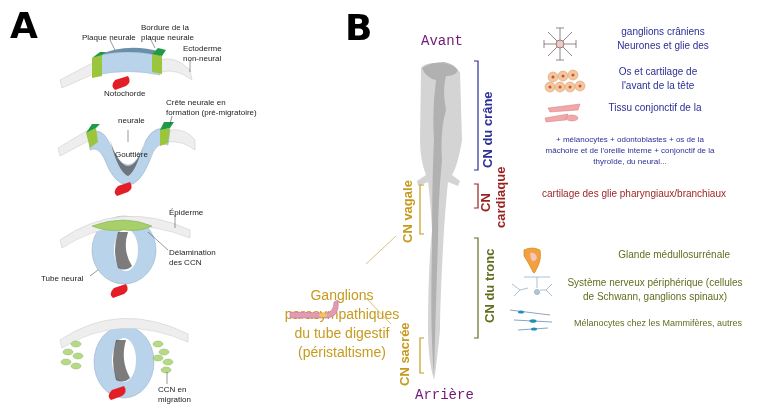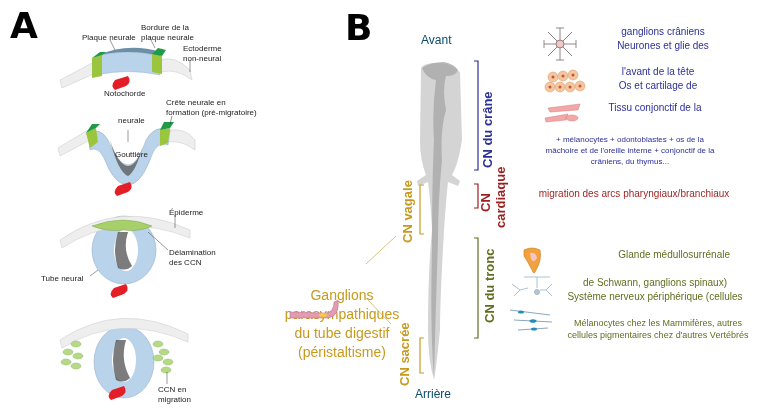--- a/index.html
+++ b/index.html
@@ -1,19 +1,19 @@
 <!DOCTYPE html>
 <html><head>
 <meta charset="utf-8">
 <style>
   html, body { margin:0; padding:0; background:#ffffff; }
   body { width:760px; height:414px; position:relative; overflow:hidden; font-family:"Liberation Sans", sans-serif; }
   .panel-letter { position:absolute; font-family:"DejaVu Sans", sans-serif; font-weight:bold; font-size:36px; color:#000; line-height:1; }
   .lbl { position:absolute; font-size:8px; color:#222; line-height:1.2; white-space:nowrap; }
-  .bigword { position:absolute; font-size:12px; color:#0c4a6e; }
+  .bigword { position:absolute; font-size:14px; color:#701a75;font-family:Liberation Mono, monospace; }
   .vtext { position:absolute; font-weight:bold; font-size:13px; white-space:nowrap; transform-origin:left top; transform:rotate(-90deg); }
   .blue { color:#2b2f98; }
   .red { color:#9a1f1f; }
   .gold { color:#c79a1e; }
   .olive { color:#5f6e1f; }
   .desc { position:absolute; font-size:10px; line-height:1.35; text-align:center; }
   .desc.small { font-size:8px; }
   svg { position:absolute; overflow:visible; }
 </style>
 </head>
@@ -162,34 +162,34 @@
     <path d="M545,118 L568,114 L566,120 L546,122 Z"></path>
     <ellipse cx="572" cy="118" rx="6" ry="3"></ellipse>
   </g>
 </svg>
 
 <div class="desc blue" style="left:593px;top:25px;width:140px;">
   <div>ganglions crâniens</div>
   <div>Neurones et glie des</div>
 </div>
 <div class="desc blue" style="left:593px;top:65px;width:130px;">
+  <div>Os et cartilage de</div>
   <div>l'avant de la tête</div>
-  <div>Os et cartilage de</div>
 </div>
 <div class="desc blue" style="left:585px;top:101px;width:140px;">
   <div>Tissu conjonctif de la</div>
 </div>
 <div class="desc small blue" style="left:520px;top:135px;width:220px;">
   <div>+ mélanocytes +  odontoblastes + os de la</div>
   <div>mâchoire et de l'oreille interne + conjonctif de la</div>
-  <div>crâniens, du thymus...</div>
+  <div>thyroïde, du neural...</div>
 </div>
 
 <div class="desc red" style="left:516px;top:187px;width:236px;">
-  <div>migration des arcs pharyngiaux/branchiaux</div>
+  <div>cartilage des glie pharyngiaux/branchiaux</div>
 </div>
 
 <svg width="760" height="414" style="left:0;top:0;">
   <path d="M524,250 Q532,246 540,250 Q542,260 536,270 Q534,276 532,270 Q528,262 524,256 Z" fill="#f2a23d" stroke="#c77a18" stroke-width="0.6"></path>
   <path d="M530,253 Q536,252 537,258 Q534,264 531,259 Z" fill="#f6c4c4"></path>
 </svg>
 <svg width="760" height="414" style="left:0;top:0;">
   <g stroke="#8aa8bf" stroke-width="0.7" fill="none">
     <path d="M524,277 L550,277 M537,277 L537,288 M512,284 L520,290 L514,296 M520,290 L528,288 M552,284 L546,290 L552,296 M546,290 L540,290"></path>
     <circle cx="537" cy="292" r="2.5" fill="#b5c6d4"></circle>
@@ -201,26 +201,25 @@
   </g>
   <g fill="#1e8fb5">
     <ellipse cx="521" cy="312" rx="3" ry="1.6"></ellipse>
     <ellipse cx="533" cy="321" rx="3.5" ry="1.8"></ellipse>
     <ellipse cx="534" cy="329" rx="3" ry="1.6"></ellipse>
   </g>
 </svg>
 
 <div class="desc olive" style="left:580px;top:248px;width:150px;text-align:right;">Glande médullosurrénale</div>
 <div class="desc olive" style="left:560px;top:276px;width:190px;">
+  <div>Système nerveux périphérique (cellules</div>
   <div>de Schwann, ganglions spinaux)</div>
-  <div>Système nerveux périphérique (cellules</div>
 </div>
 <div class="desc olive" style="left:558px;top:317px;width:200px;font-size:9px;">
   <div>Mélanocytes chez les Mammifères, autres</div>
-  <div>cellules pigmentaires chez d'autres Vertébrés</div>
 </div>
 
 <div class="desc gold" style="left:272px;top:286px;width:140px;font-size:14px;">
   <div>Ganglions parasympathiques</div>
   <div>du tube digestif (péristaltisme)</div>
 </div>
 <svg width="760" height="414" style="left:0;top:0;">
   <path d="M290,312 L326,313 Q334,312 334,302 L338,300 Q340,316 328,318 L290,318 Z" fill="#e39ab3" stroke="#b86c87" stroke-width="0.5"></path>
   <ellipse cx="323" cy="315" rx="4" ry="2" fill="#f5c842"></ellipse>
 </svg>

